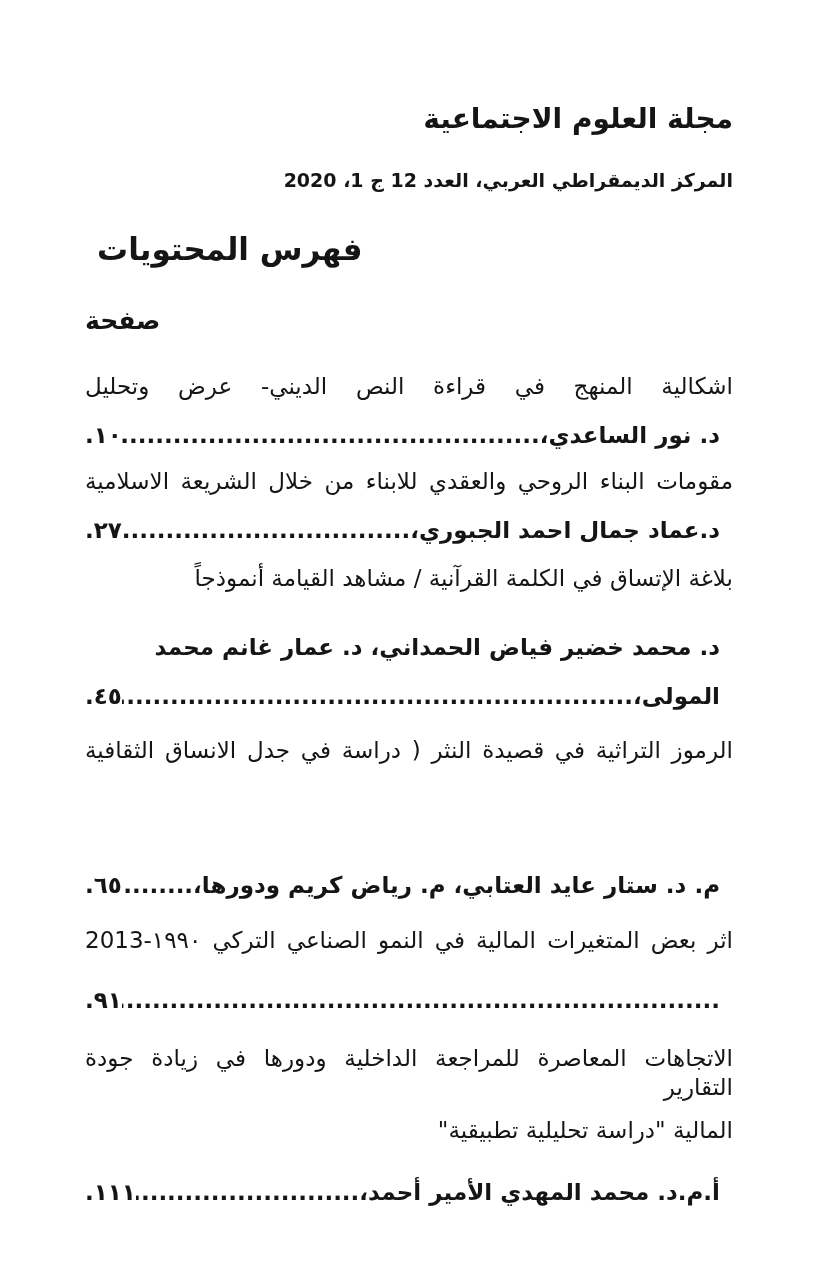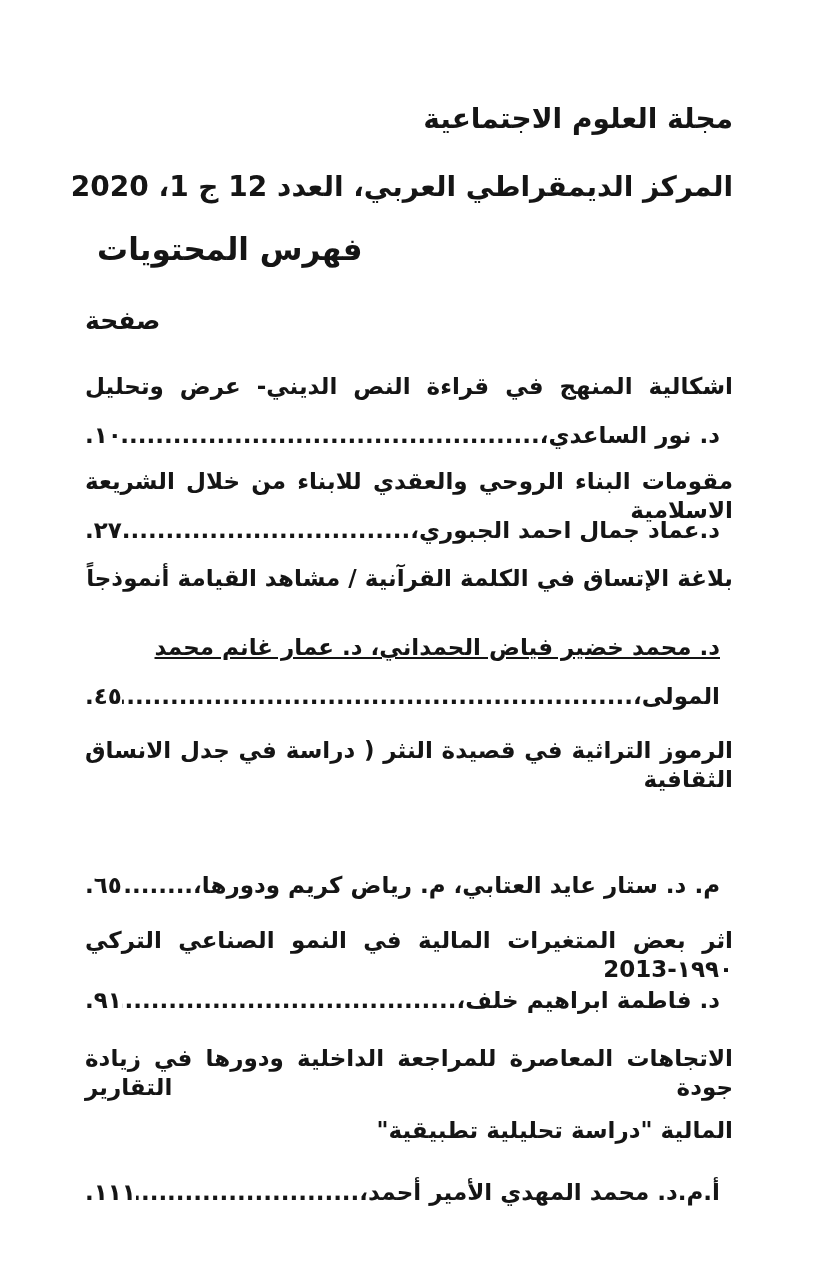--- a/index.html
+++ b/index.html
@@ -6,44 +6,43 @@
   .page {
     position: relative;
     width: 815px;
     height: 1280px;
     background: #ffffff;
     overflow: hidden;
     font-family: "DejaVu Sans", sans-serif;
     color: #151515;
     direction: rtl;
   }
-  .abs { position: absolute; line-height: 1.25; font-weight: bold; }
+  .abs { position: absolute; line-height: 1.25; }
 
   
   .journal-title { right: 82px; font-size: 28px; font-weight: bold; white-space: nowrap; margin-left: 16px; }
-  .issue-line    { right: 82px; font-size: 28px; font-weight: bold; white-space: nowrap; }
+  .issue-line    { right: 82px; font-size: 19px; font-weight: bold; white-space: nowrap; }
 
   
   .toc-heading     { left: 97px; font-size: 31px; font-weight: bold; white-space: nowrap; }
   .page-col-label  { left: 85px; font-size: 25px; font-weight: bold; white-space: nowrap; }
 
   
   .tline {
     left: 85px; right: 82px;
     font-size: 23px;
   }
   .stretch { text-align: justify; text-align-last: justify; }
 
   
   .awrap {
     left: 85px; right: 82px;
     padding-right: 13px;
     font-size: 23px; font-weight: bold;
     text-align: right;
-    text-decoration: underline;
   }
 
   
   .aline {
     left: 85px; right: 82px;
     padding-right: 13px;
     display: flex;
     align-items: baseline;
     font-size: 23px; font-weight: bold;
   }
@@ -91,21 +90,20 @@
 
   <div class="abs tline stretch" style="top:736px">الرموز التراثية في قصيدة النثر ( دراسة في جدل الانساق الثقافية</div>
   <div class="abs aline" style="top:871px">
     <span class="aname">م. د. ستار عايد العتابي، م. رياض كريم ودورها،</span>
     <span class="dots"></span>
     <span class="pnum">٦٥.</span>
   </div>
 
   <div class="abs tline stretch" style="top:926px">اثر بعض المتغيرات المالية في النمو الصناعي التركي ١٩٩٠-2013</div>
   <div class="abs aline" style="top:986px">
-    <span class="aname">د. فاطمة ابراهيم خلف،</span>
     <span class="dots"></span>
     <span class="pnum">٩١.</span>
   </div>
 
   <div class="abs tline stretch" style="top:1044px">الاتجاهات المعاصرة للمراجعة الداخلية ودورها في زيادة جودة التقارير</div>
   <div class="abs tline" style="top:1116px">المالية "دراسة تحليلية تطبيقية"</div>
   <div class="abs aline" style="top:1178px">
     <span class="aname">أ.م.د. محمد المهدي الأمير أحمد،</span>
     <span class="dots"></span>
     <span class="pnum">١١١.</span>

